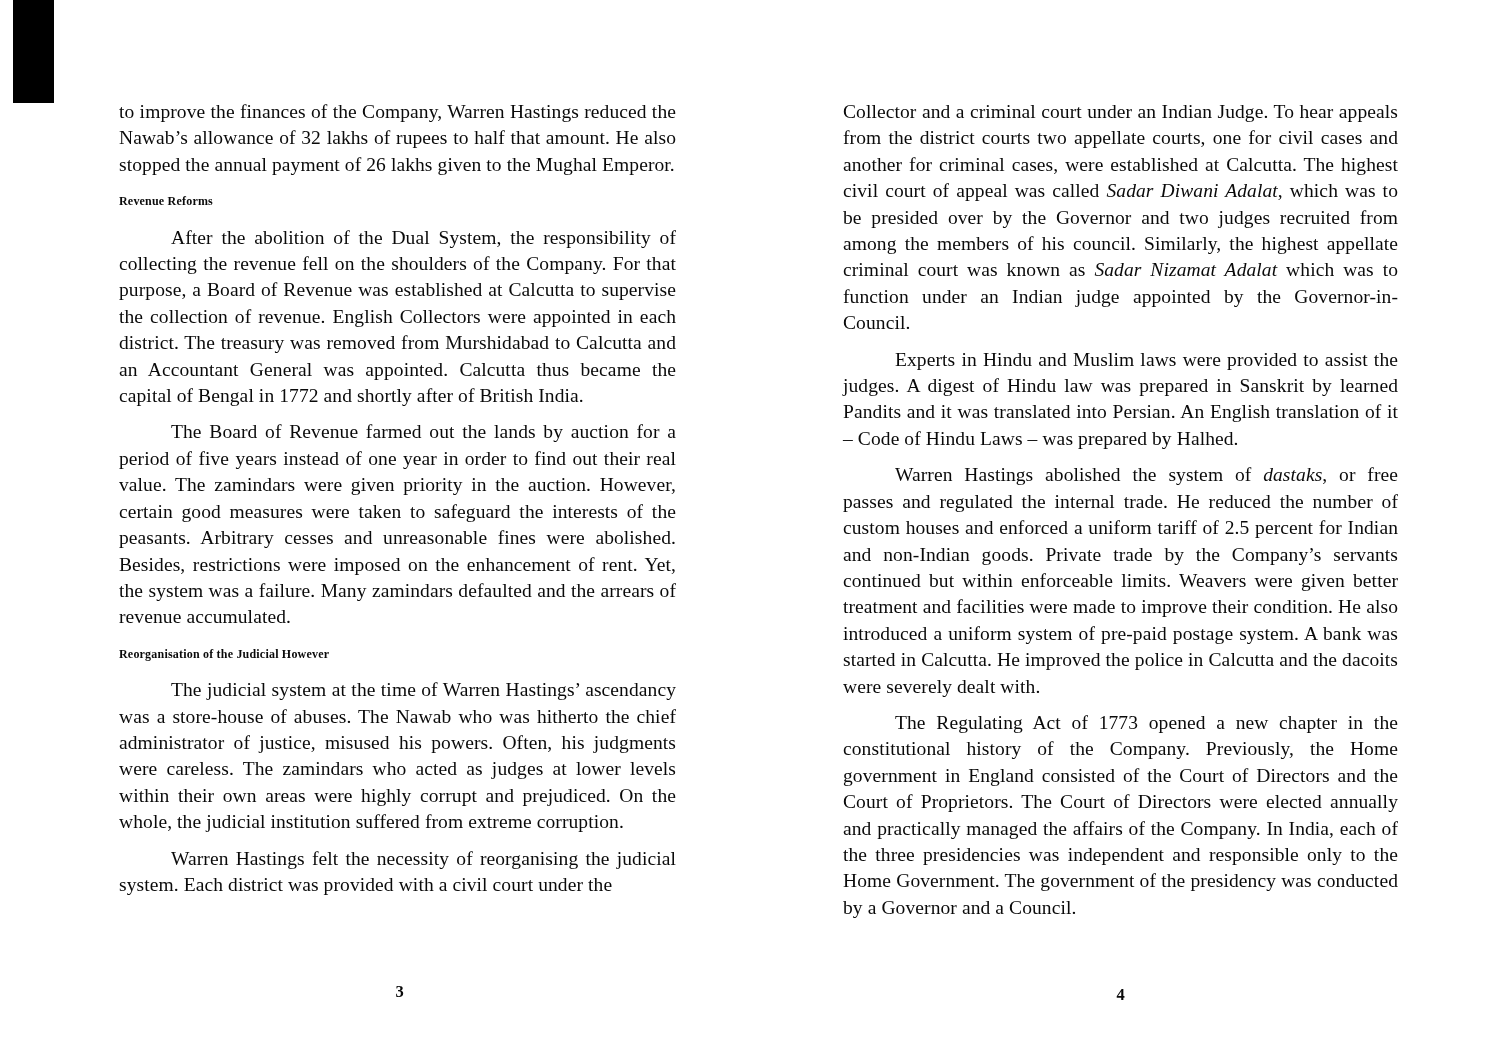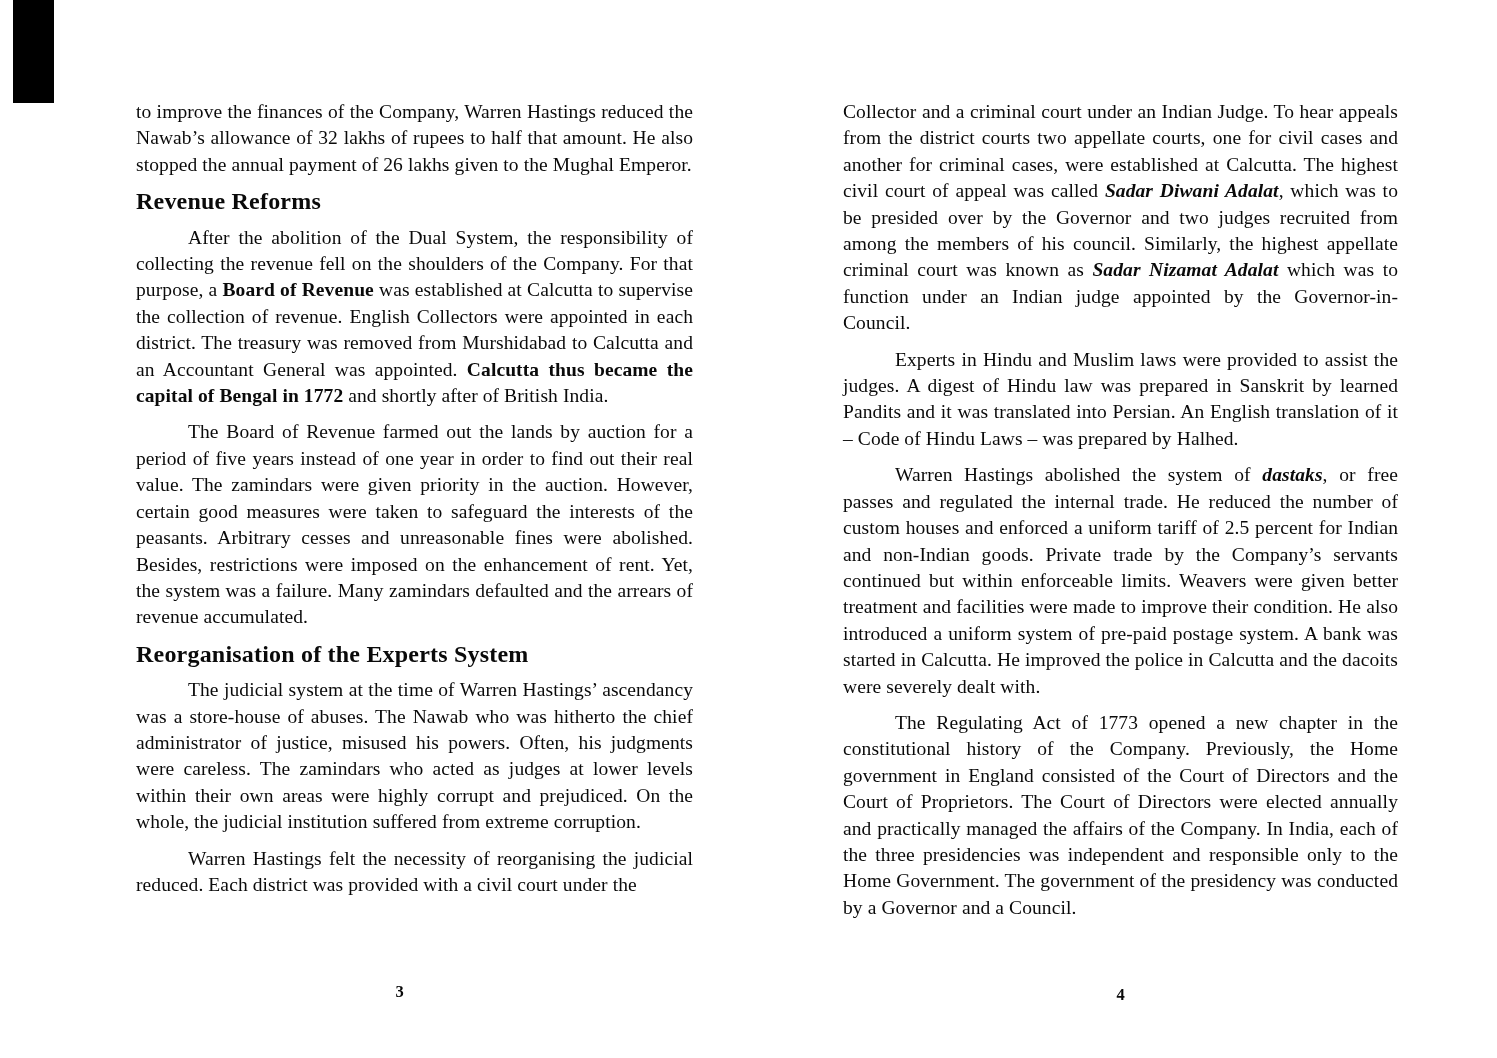--- a/index.html
+++ b/index.html
@@ -20,40 +20,40 @@
     left: 13px;
     top: 0;
     width: 41px;
     height: 103px;
     background: #000000;
   }
   .page-column {
     position: absolute;
     top: 99px;
   }
-  .page-column.left  { left: 136px; width: 557px; }
+  .page-column.left  { left: 119px; width: 557px; }
   .page-column.right { left: 843px; width: 555px; }
 
   .page-column p {
     margin: 0 0 10px 0;
     font-size: 19.5px;
     line-height: 26.4px;
     text-align: justify;
     letter-spacing: 0.1px;
   }
   .page-column p.indent { text-indent: 52px; }
   .page-column h2 {
     margin: 4px 0 10px 0;
-    font-size: 24px;
+    font-size: 12px;
     line-height: 26.4px;
     font-weight: bold;
     letter-spacing: 0.2px;
     text-align: left;
   }
-  .bold { font-weight: bold; }
+  .bold { font-weight: normal; }
   .italic { font-style: italic; }
 
   .page-number {
     position: absolute;
     width: 557px;
     text-align: center;
     font-size: 16.5px;
     font-weight: bold;
   }
   .page-number.left  { left: 121px; top: 982px; }
@@ -62,23 +62,23 @@
 </head>
 <body>
 
 <div class="scan-artifact"></div>
 
 <div class="page-column left">
     <p><span>to improve the finances of the Company, Warren Hastings reduced the Nawab’s allowance of 32 lakhs of rupees to half that amount. He also stopped the annual payment of 26 lakhs given to the Mughal Emperor.</span></p>
     <h2>Revenue Reforms</h2>
     <p class="indent"><span>After the abolition of the Dual System, the responsibility of collecting the revenue fell on the shoulders of the Company. For that purpose, a </span><span class="bold">Board of Revenue</span><span> was established at Calcutta to supervise the collection of revenue. English Collectors were appointed in each district. The treasury was removed from Murshidabad to Calcutta and an Accountant General was appointed. </span><span class="bold">Calcutta thus became the capital of Bengal in 1772</span><span> and shortly after of British India.</span></p>
     <p class="indent"><span>The Board of Revenue farmed out the lands by auction for a period of five years instead of one year in order to find out their real value. The zamindars were given priority in the auction. However, certain good measures were taken to safeguard the interests of the peasants. Arbitrary cesses and unreasonable fines were abolished. Besides, restrictions were imposed on the enhancement of rent. Yet, the system was a failure. Many zamindars defaulted and the arrears of revenue accumulated.</span></p>
-    <h2>Reorganisation of the Experts System</h2>
+    <h2>Reorganisation of the Judicial However</h2>
     <p class="indent"><span>The judicial system at the time of Warren Hastings’ ascendancy was a store-house of abuses. The Nawab who was hitherto the chief administrator of justice, misused his powers. Often, his judgments were careless. The zamindars who acted as judges at lower levels within their own areas were highly corrupt and prejudiced. On the whole, the judicial institution suffered from extreme corruption.</span></p>
-    <p class="indent"><span>Warren Hastings felt the necessity of reorganising the judicial reduced. Each district was provided with a civil court under the</span></p>
+    <p class="indent"><span>Warren Hastings felt the necessity of reorganising the judicial system. Each district was provided with a civil court under the</span></p>
   </div>
 
 <div class="page-column right">
     <p><span>Collector and a criminal court under an Indian Judge. To hear appeals from the district courts two appellate courts, one for civil cases and another for criminal cases, were established at Calcutta. The highest civil court of appeal was called </span><span class="bold italic">Sadar Diwani Adalat</span><span>, which was to be presided over by the Governor and two judges recruited from among the members of his council. Similarly, the highest appellate criminal court was known as </span><span class="bold italic">Sadar Nizamat Adalat</span><span> which was to function under an Indian judge appointed by the Governor-in-Council.</span></p>
     <p class="indent"><span>Experts in Hindu and Muslim laws were provided to assist the judges. A digest of Hindu law was prepared in Sanskrit by learned Pandits and it was translated into Persian. An English translation of it – Code of Hindu Laws – was prepared by Halhed.</span></p>
     <p class="indent"><span>Warren Hastings abolished the system of </span><span class="bold italic">dastaks</span><span>, or free passes and regulated the internal trade. He reduced the number of custom houses and enforced a uniform tariff of 2.5 percent for Indian and non-Indian goods. Private trade by the Company’s servants continued but within enforceable limits. Weavers were given better treatment and facilities were made to improve their condition. He also introduced a uniform system of pre-paid postage system. A bank was started in Calcutta. He improved the police in Calcutta and the dacoits were severely dealt with.</span></p>
     <p class="indent"><span>The Regulating Act of 1773 opened a new chapter in the constitutional history of the Company. Previously, the Home government in England consisted of the Court of Directors and the Court of Proprietors. The Court of Directors were elected annually and practically managed the affairs of the Company. In India, each of the three presidencies was independent and responsible only to the Home Government. The government of the presidency was conducted by a Governor and a Council.</span></p>
   </div>
 
 <div class="page-number left">3</div>

